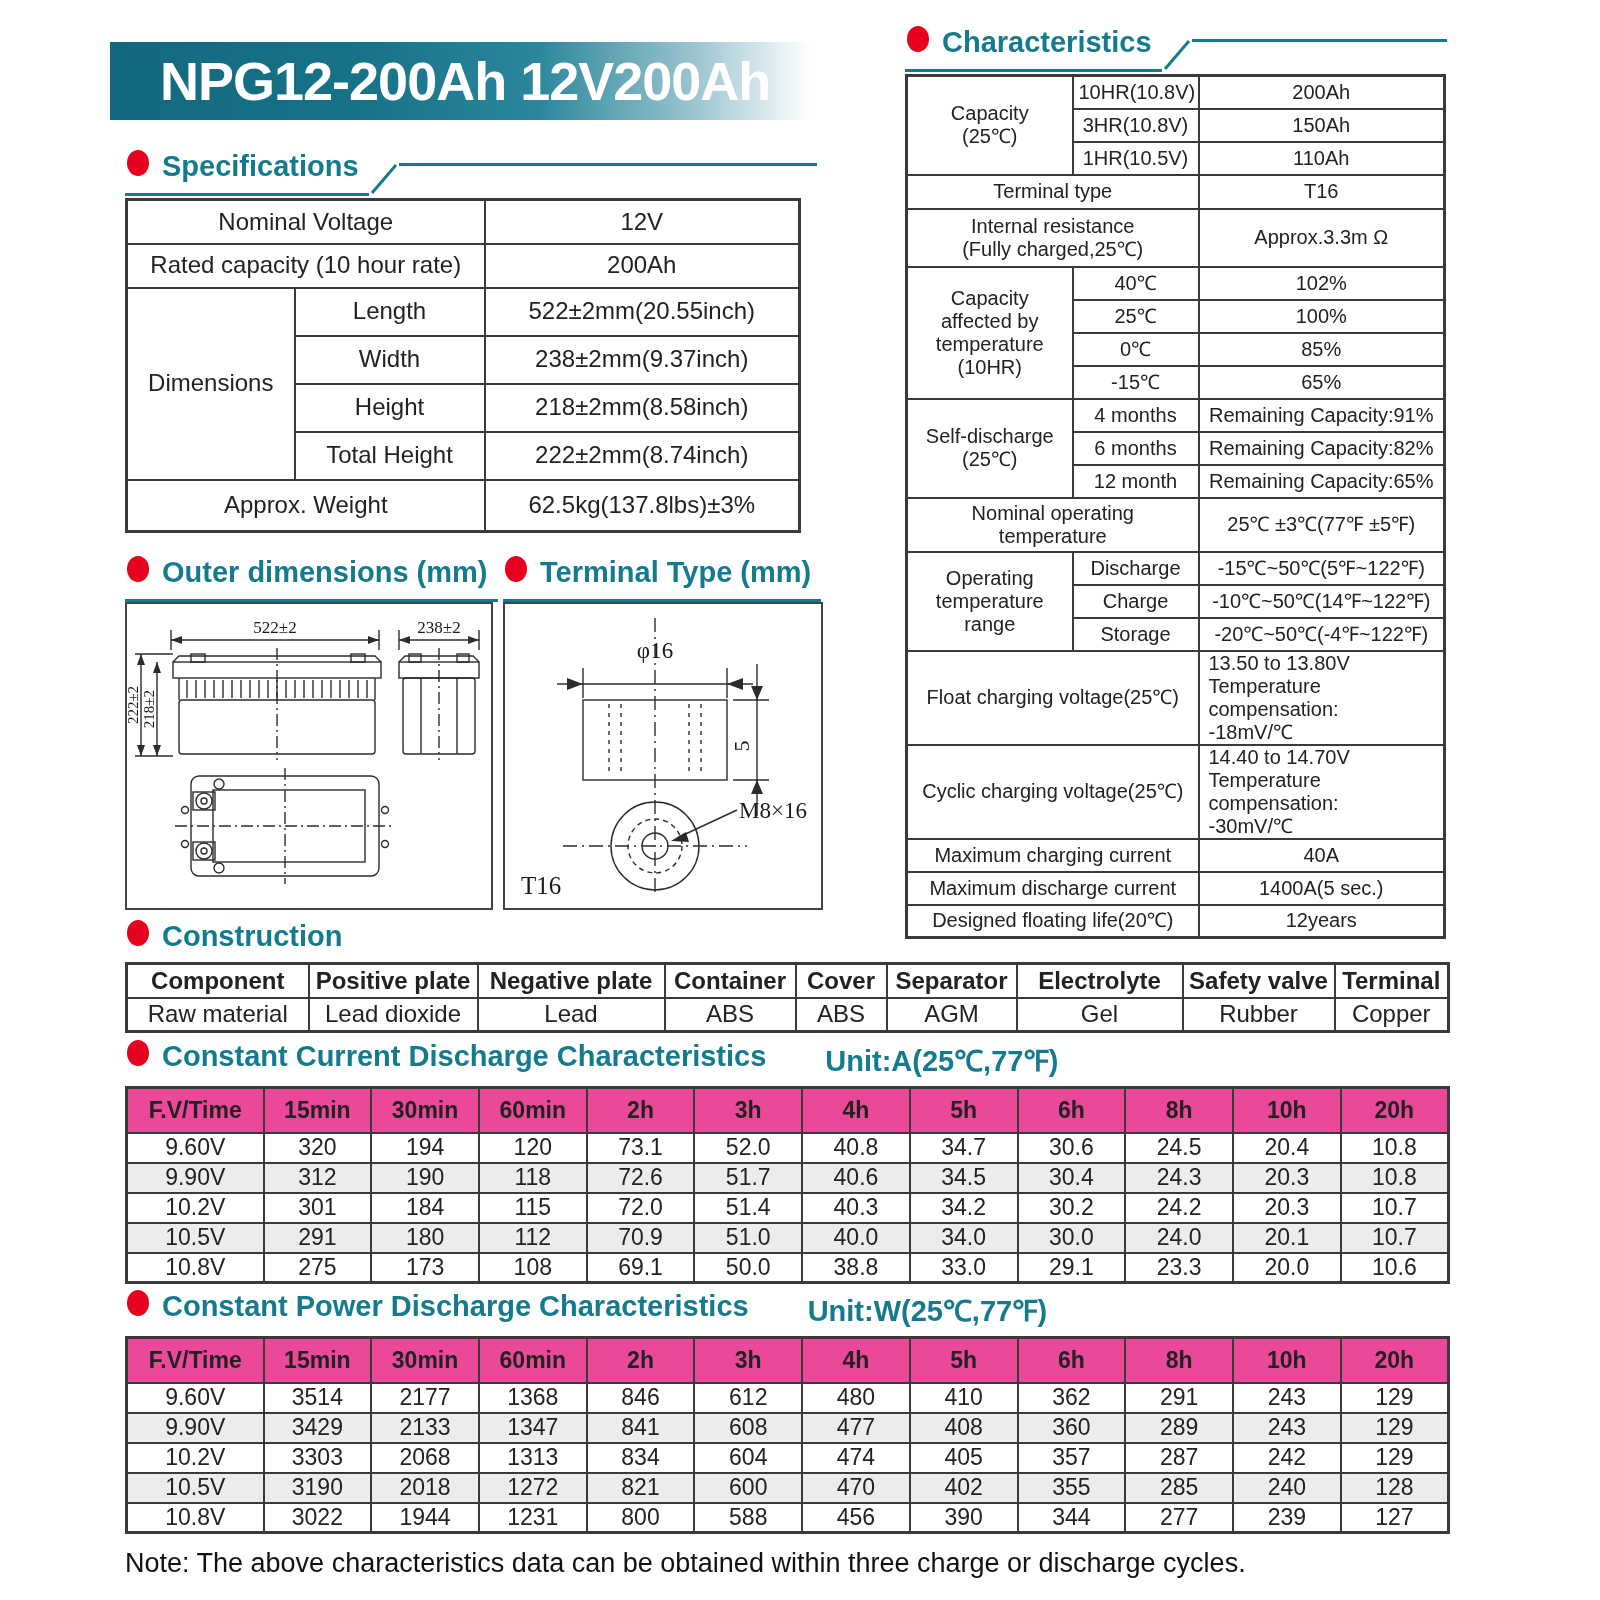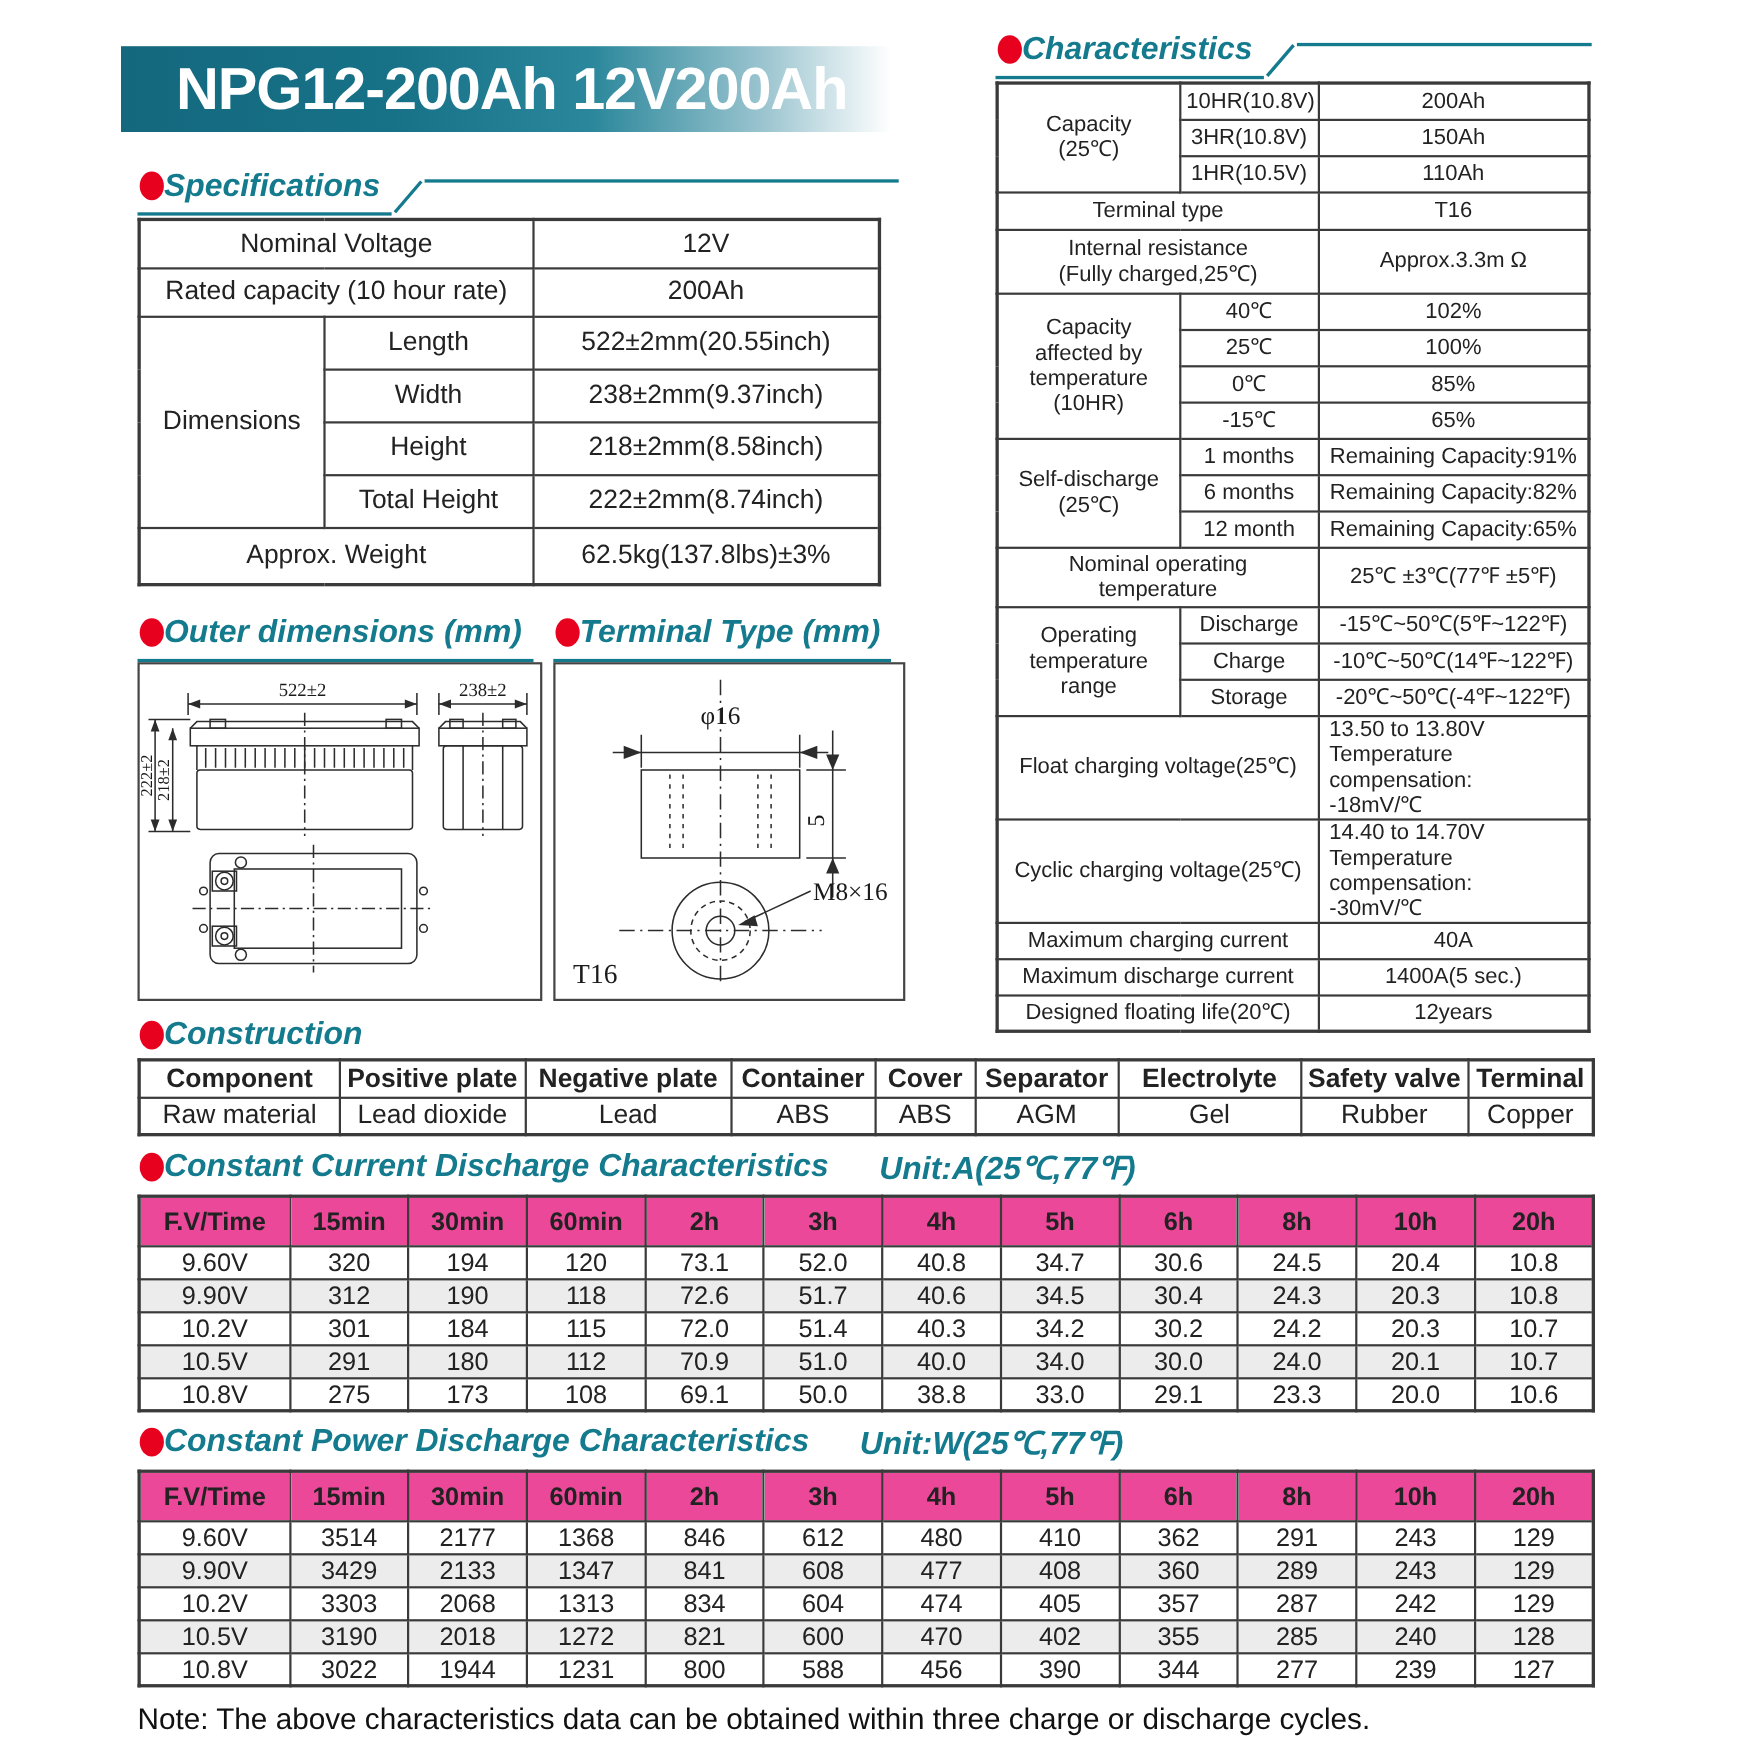--- a/index.html
+++ b/index.html
@@ -13,22 +13,22 @@
         font-family:"Liberation Sans",sans-serif;color:var(--ink);overflow:hidden;}
 
   
   .titlebar{position:absolute;left:110px;top:42px;width:714px;height:78px;
     background:linear-gradient(90deg,#14687e 0%,#177287 35%,#2b879b 60%,#9cc5d0 82%,#ffffff 98%);}
   .titlebar .t{display:block;padding-left:50px;line-height:78px;font-size:54px;font-weight:700;
     color:#fff;white-space:nowrap;letter-spacing:-1px;}
 
   
   .sec-head{position:absolute;display:flex;align-items:stretch;height:46px;}
-  .head-main{display:flex;align-items:center;border-bottom:3px solid var(--teal);
-    padding:0 10px 5px 2px;font-style:italic;}
+  .head-main{display:flex;gap:13px;border-bottom:3px solid var(--teal);
+    padding:0 10px 5px 2px;}
   .head-main.plain{border-bottom:none;}
   .dot{width:22px;height:26px;border-radius:50%;background:var(--red);flex:0 0 auto;}
   .sec-title{font-size:29px;font-weight:700;color:var(--teal);white-space:nowrap;}
   .unit{margin-left:46px;}
   .diag{flex:0 0 auto;}
   .diag line{stroke:var(--teal);stroke-width:3;}
   .rule{flex:1;border-top:3px solid var(--teal);margin-top:13px;}
 
   
   table{border-collapse:collapse;table-layout:fixed;}
@@ -336,21 +336,21 @@
       <td>0℃</td>
       <td>85%</td>
     </tr>
     <tr class="h33">
       <td>-15℃</td>
       <td>65%</td>
     </tr>
     <tr class="h33">
       <td rowspan="3" class="pre">Self-discharge
 (25℃)</td>
-      <td>1 months</td>
+      <td>4 months</td>
       <td>Remaining Capacity:91%</td>
     </tr>
     <tr class="h33">
       <td>6 months</td>
       <td>Remaining Capacity:82%</td>
     </tr>
     <tr class="h33">
       <td>12 month</td>
       <td>Remaining Capacity:65%</td>
     </tr>

